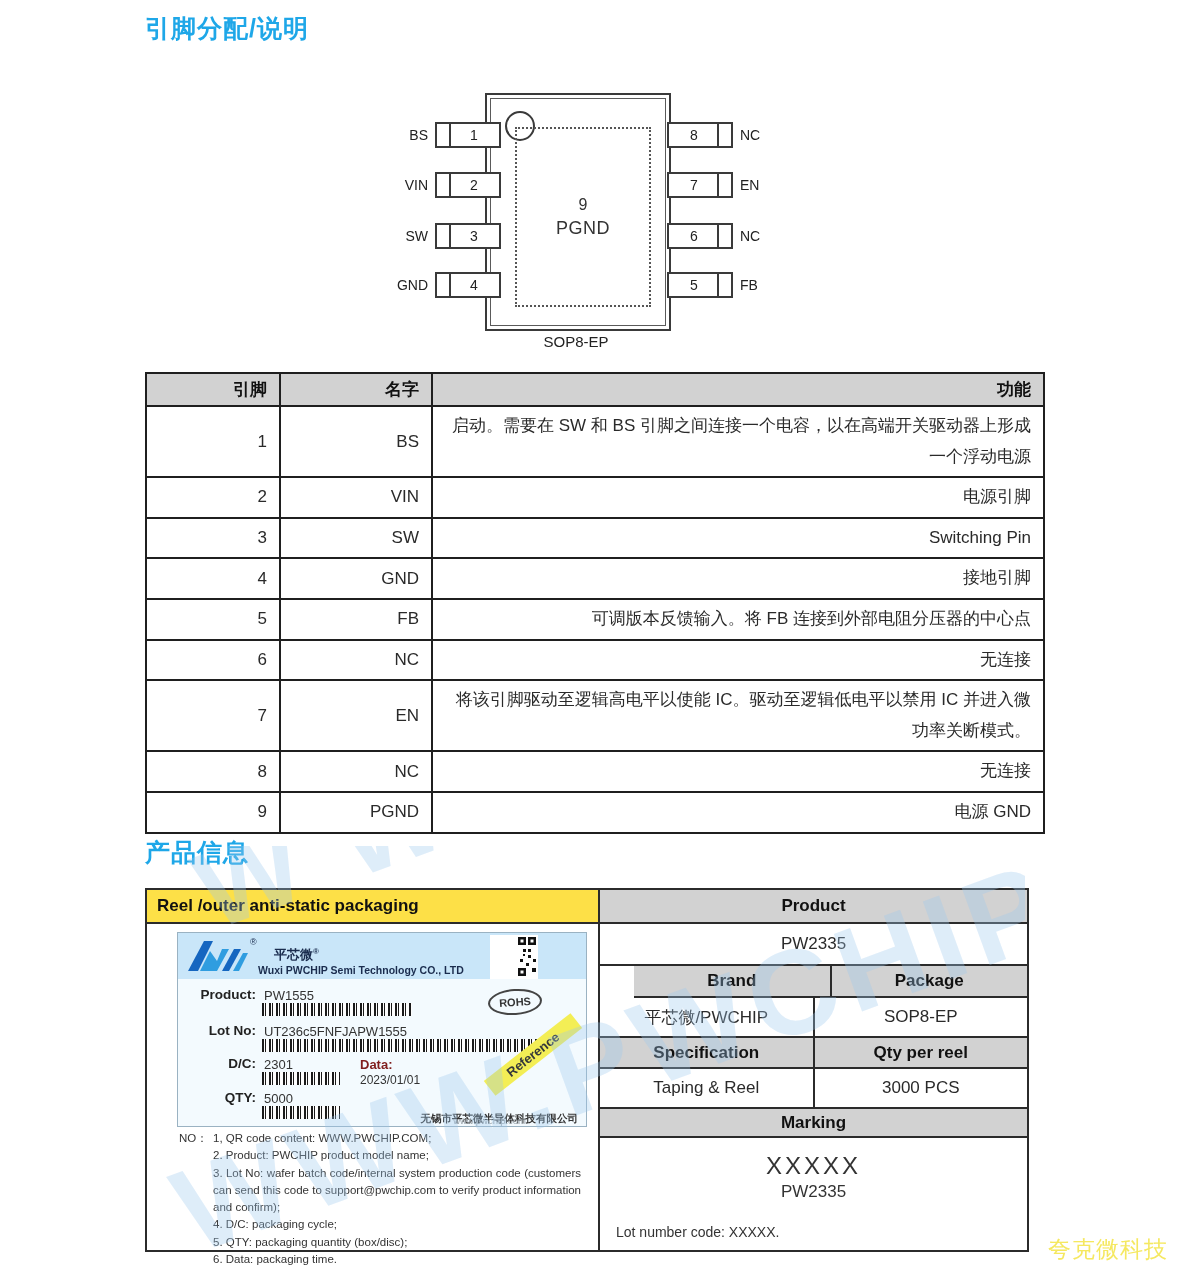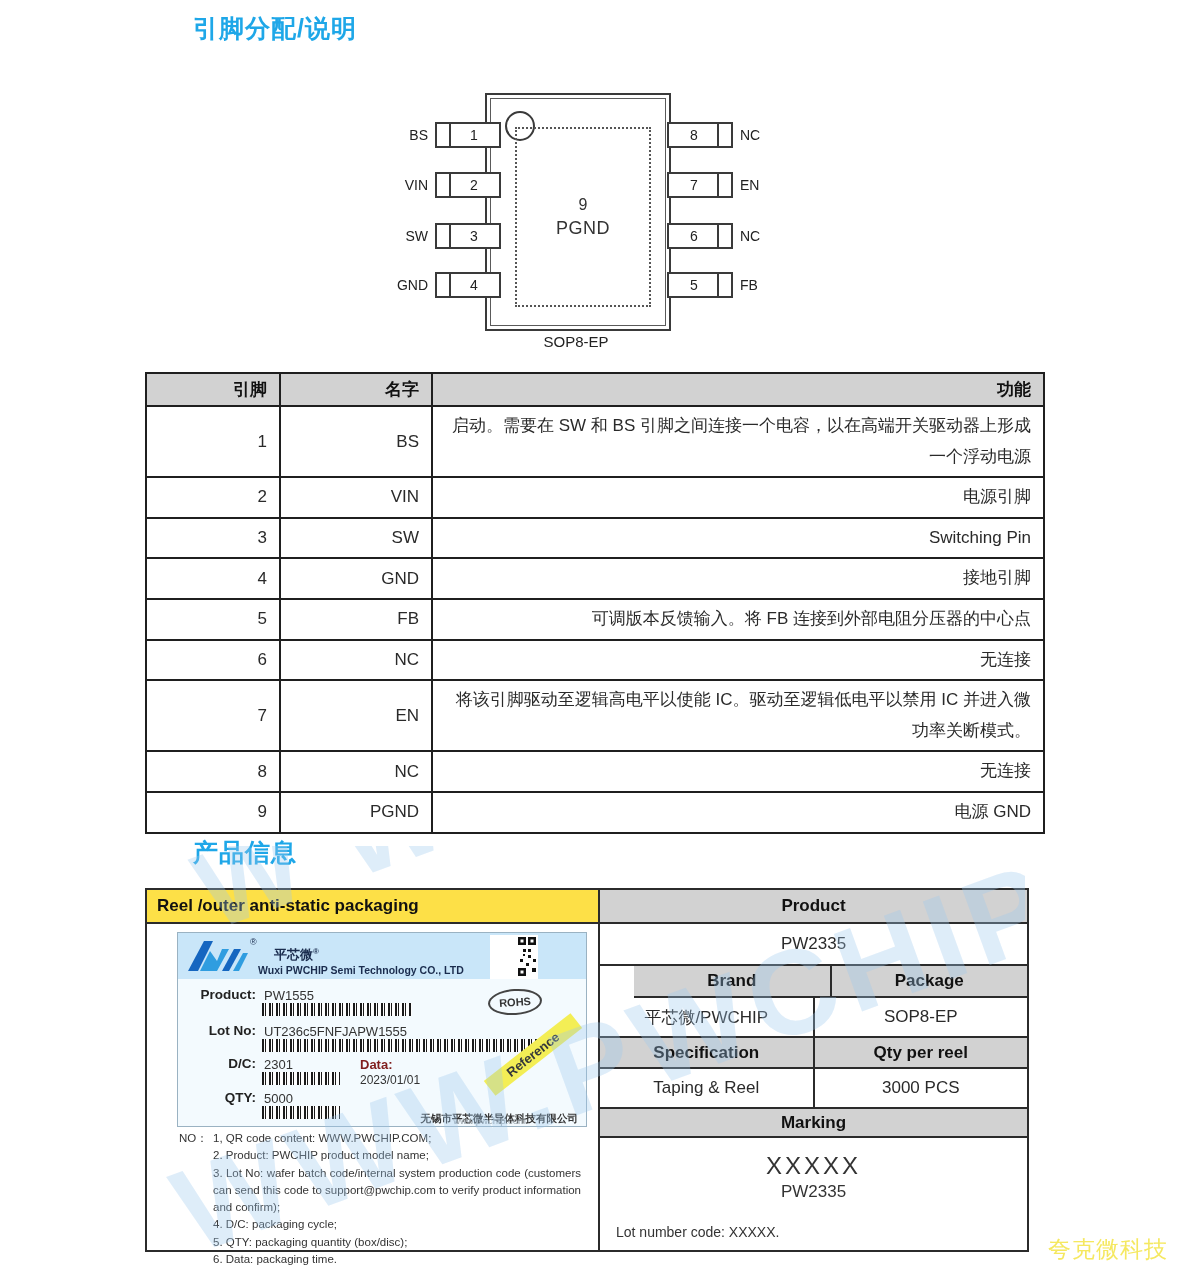--- a/index.html
+++ b/index.html
@@ -1,20 +1,20 @@
 <!DOCTYPE html>
 <html><head>
 <meta charset="utf-8">
 <style>
   html,body{margin:0;padding:0;background:#fff;}
   #page{position:relative;width:1190px;height:1268px;background:#fff;overflow:hidden;
         font-family:"Liberation Sans","DejaVu Sans",sans-serif;color:#1d1d1d;}
 
   
-  .sec-title{position:absolute;font-size:25px;font-weight:bold;color:#1ea7e8;letter-spacing:1px;margin-left:48px;}
+  .sec-title{position:absolute;font-size:25px;font-weight:bold;color:#1ea7e8;letter-spacing:1px;}
 
   
   #chip-body{position:absolute;left:485px;top:93px;width:182px;height:234px;border:2px solid #3a3a3a;background:#fff;}
   #chip-body .inner-edge{position:absolute;inset:3px;border:1px solid #5a5a5a;}
   #pin1-dot{position:absolute;left:18px;top:16px;width:26px;height:26px;border:2px solid #3a3a3a;border-radius:50%;}
   #epad{position:absolute;left:28px;top:32px;width:132px;height:176px;border:2px dotted #555;
         display:flex;flex-direction:column;align-items:center;justify-content:center;gap:4px;}
   #epad .epad-num{font-size:16px;color:#333;}
   #epad .epad-name{font-size:18px;color:#333;letter-spacing:.5px;}
   .pin-row{position:absolute;height:24px;display:flex;align-items:center;}

